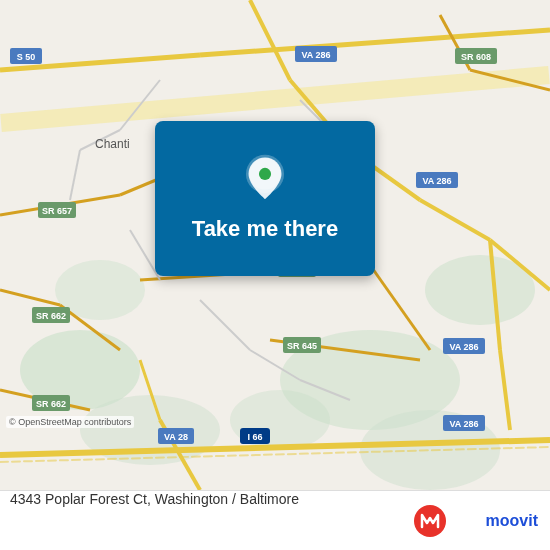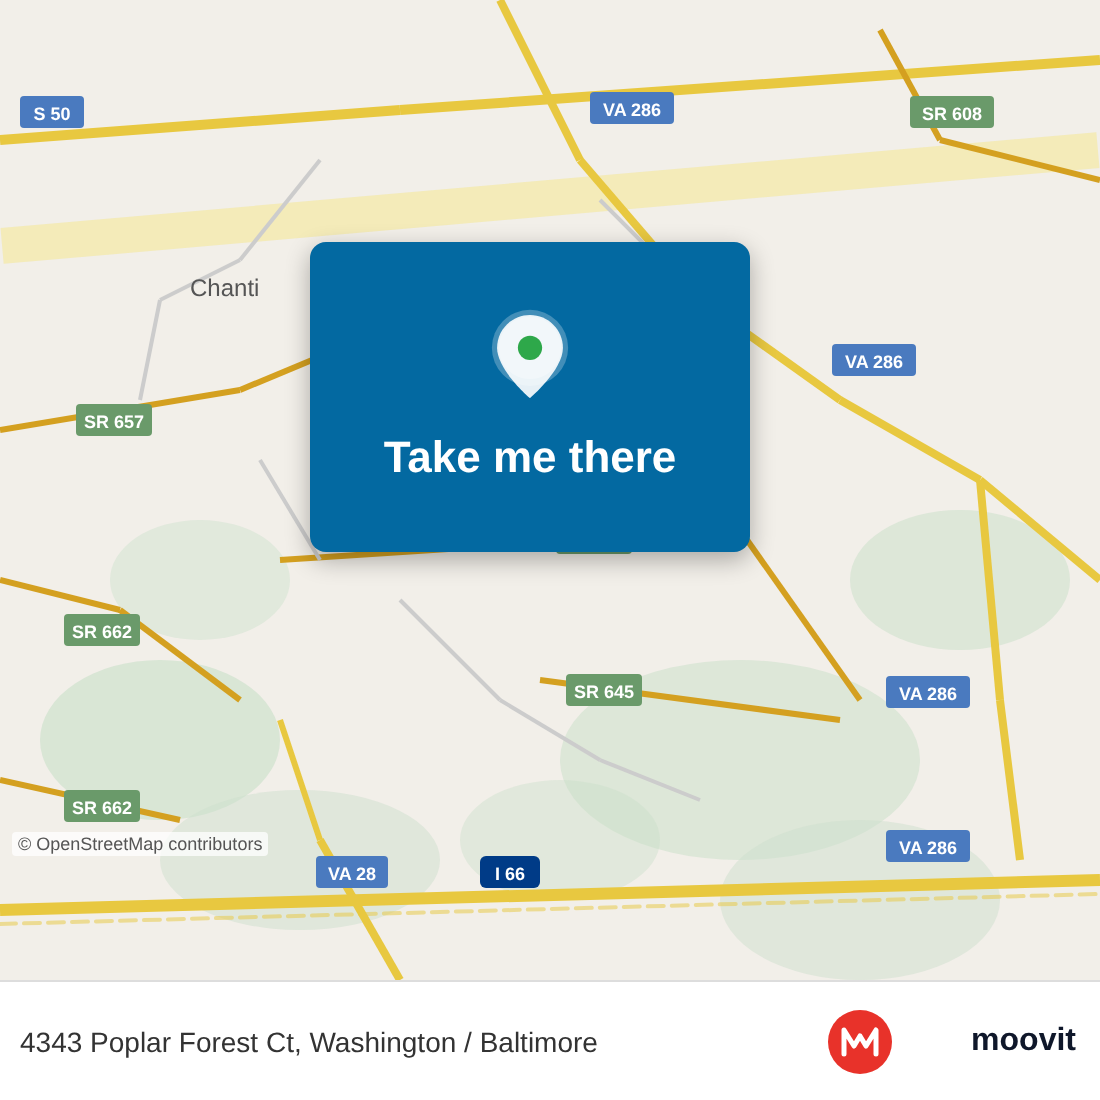--- a/index.html
+++ b/index.html
@@ -57,21 +57,20 @@
       text-align: center;
       line-height: 1.2;
     }
 
     
     #bottom-bar {
       width: 550px;
       height: 60px;
       background: white;
       display: flex;
-      align-items: center;
       justify-content: space-between;
       padding: 0 12px 0 10px;
       border-top: 1px solid #ddd;
     }
 
     .address-text {
       font-size: 14px;
       color: #333;
       font-weight: 400;
     }
@@ -91,21 +90,21 @@
       align-items: center;
       justify-content: center;
       color: white;
       font-size: 18px;
       font-weight: bold;
     }
 
     .moovit-text {
       font-size: 16px;
       font-weight: bold;
-      color: #0f172a;
+      color: #1d4ed8;
       padding-left: 36px;
     }
 
     
     .osm-attribution {
       position: absolute;
       bottom: 62px;
       left: 6px;
       font-size: 9px;
       color: #555;

